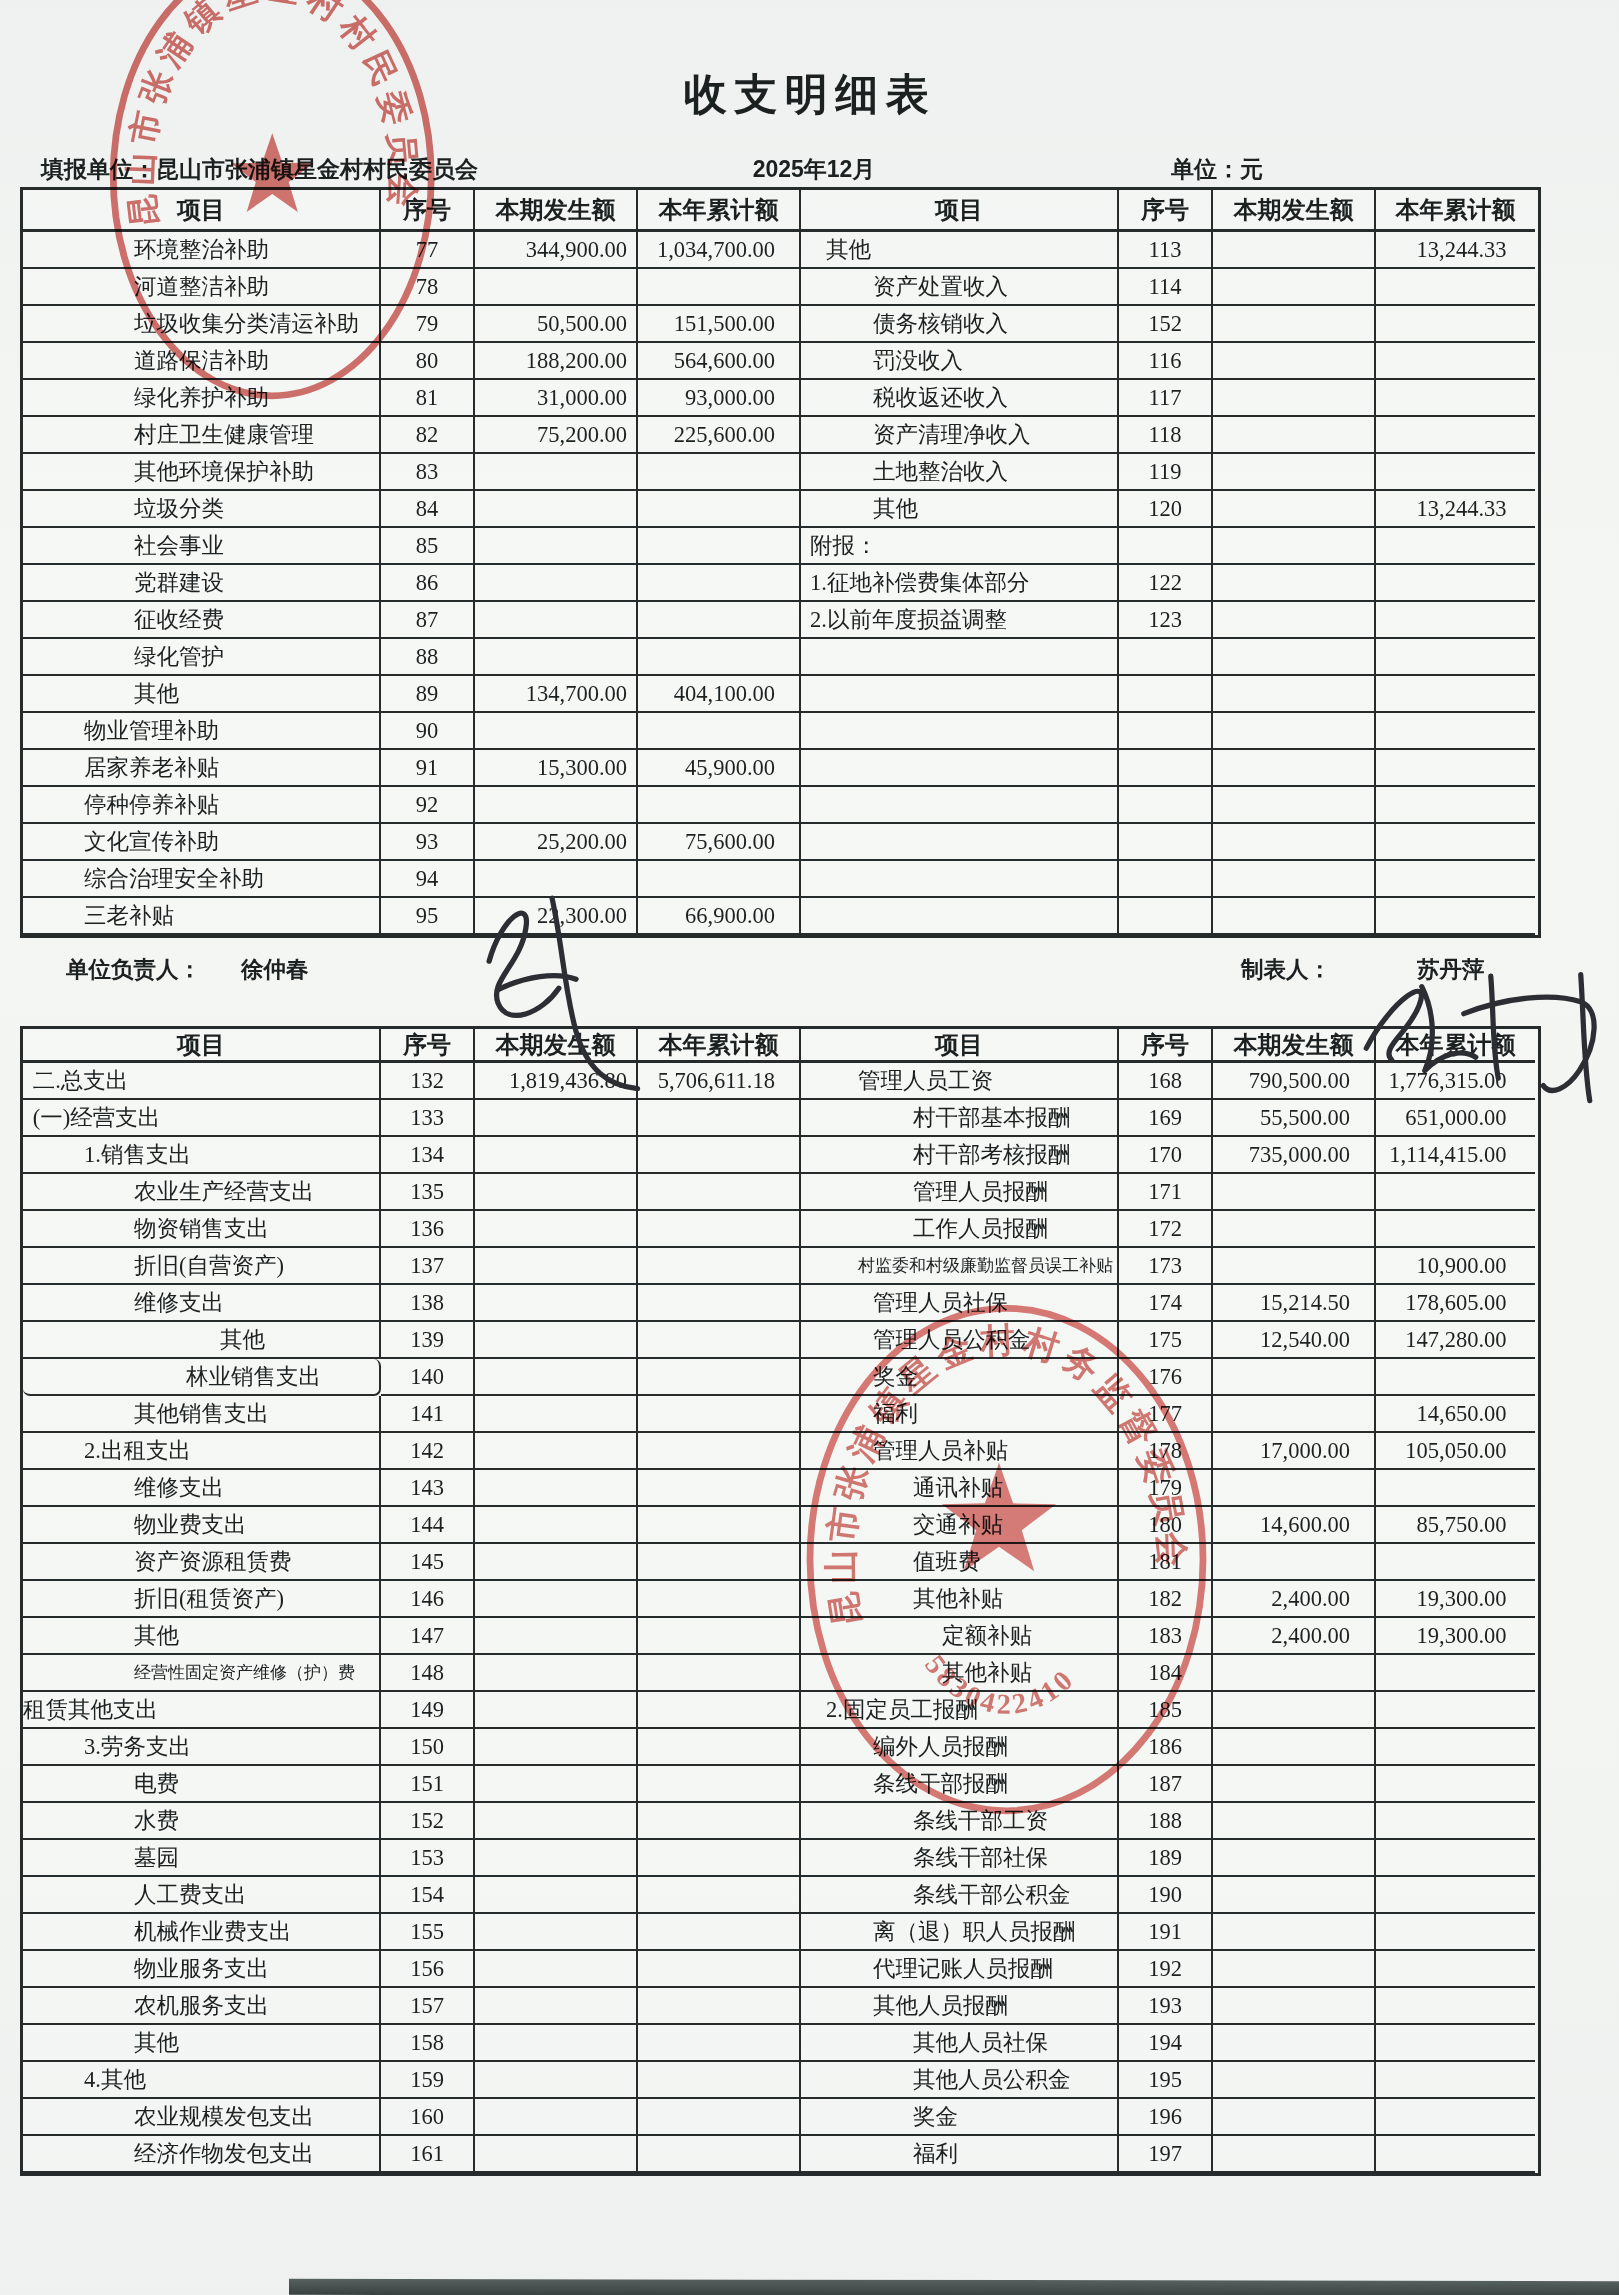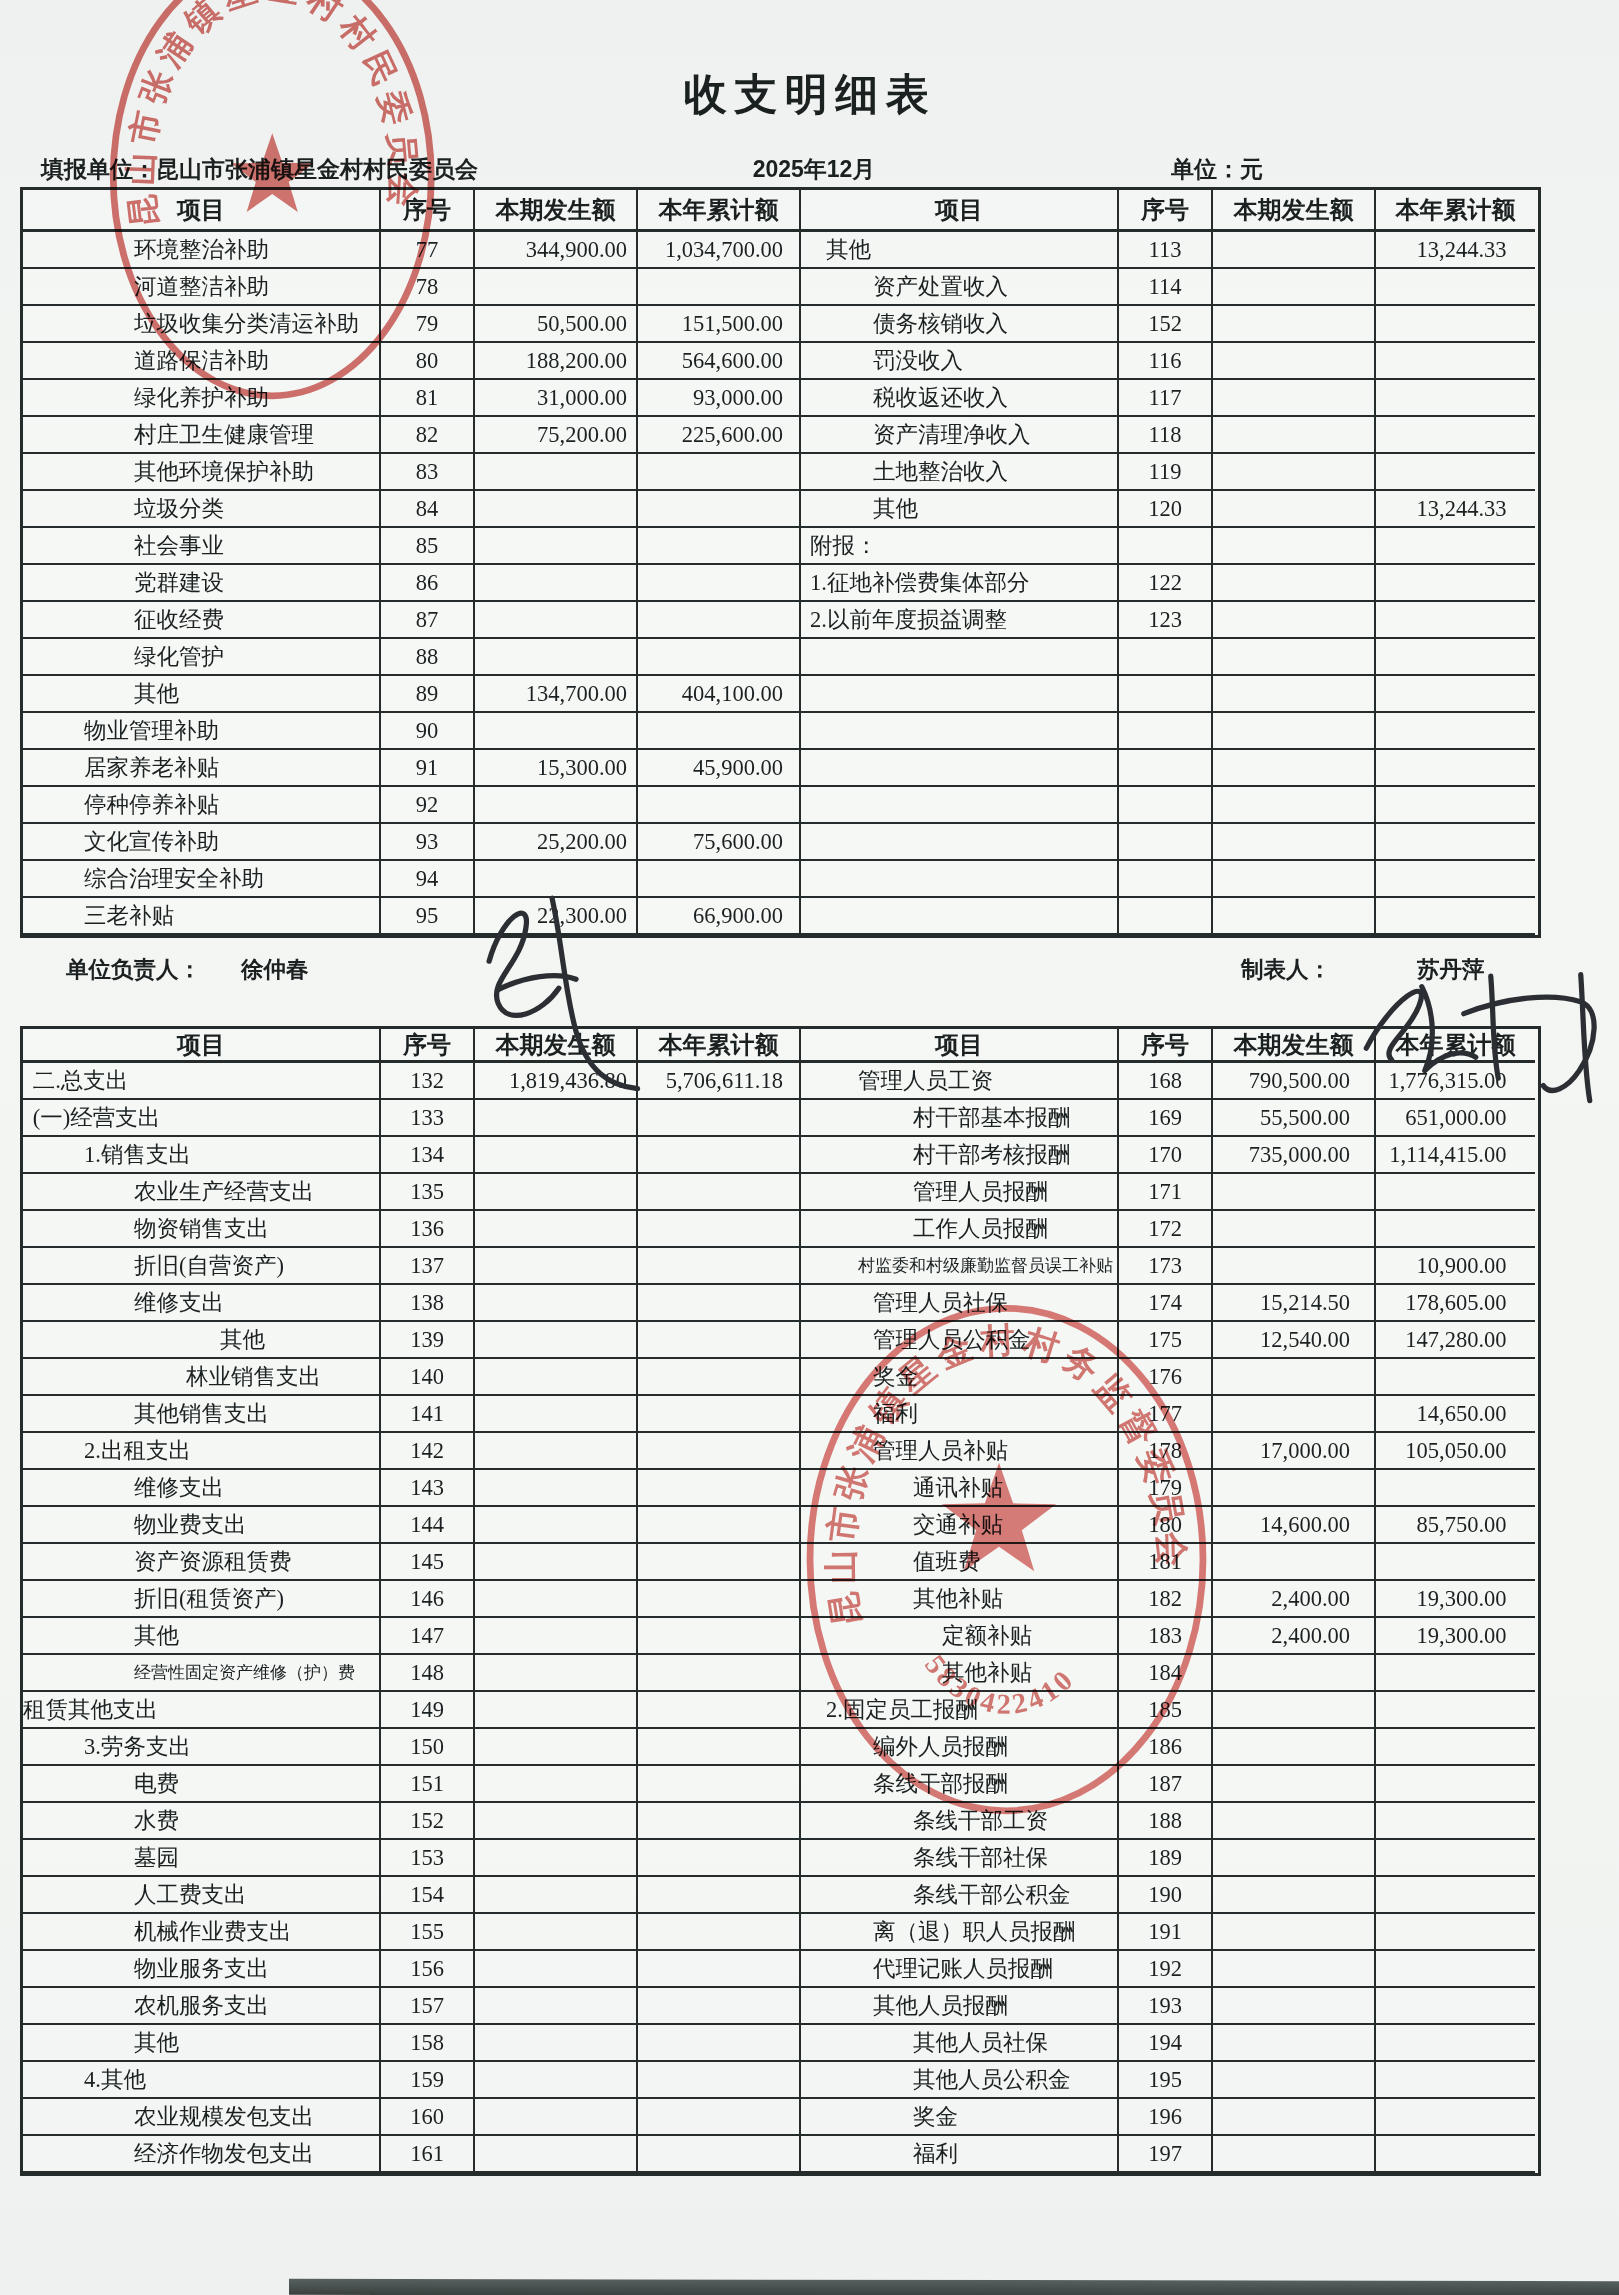--- a/index.html
+++ b/index.html
@@ -45,27 +45,27 @@
   .c.col8{border-right:none;}
   .h{
     justify-content:center;
     font-family:"Liberation Sans","DejaVu Sans",sans-serif;
     font-weight:bold;font-size:24px;
     border-bottom-width:3.7px;
   }
   .no{justify-content:center;}
   .num{justify-content:flex-end;}
   .num.lc{padding-right:9px;}
-  .num.ly{padding-right:16px;}
+  .num.ly{padding-right:24px;}
   .num.rc{padding-right:24px;}
   .num.ry{padding-right:28.5px;}
   .small{font-size:17px;}
   
   .l0{padding-left:9.7px;}.l1{padding-left:61px;}.l2{padding-left:111px;}
-  .l3{}.l4{padding-left:163px;}.l5{padding-left:197px;}
+  .l3{}.l4{padding-left:163px;border-radius:7px;}.l5{padding-left:197px;}
   
   .r0{padding-left:9px;}.r1{padding-left:25px;}.r2{padding-left:57px;}
   .r3{padding-left:72px;}.r4{padding-left:112px;}.r5{padding-left:141px;}
 
   .sign-line span{
     position:absolute;top:954px;white-space:nowrap;
     font-family:"Liberation Sans","DejaVu Sans",sans-serif;
     font-size:22.5px;font-weight:bold;
   }
   .owner-label{left:66px;}

